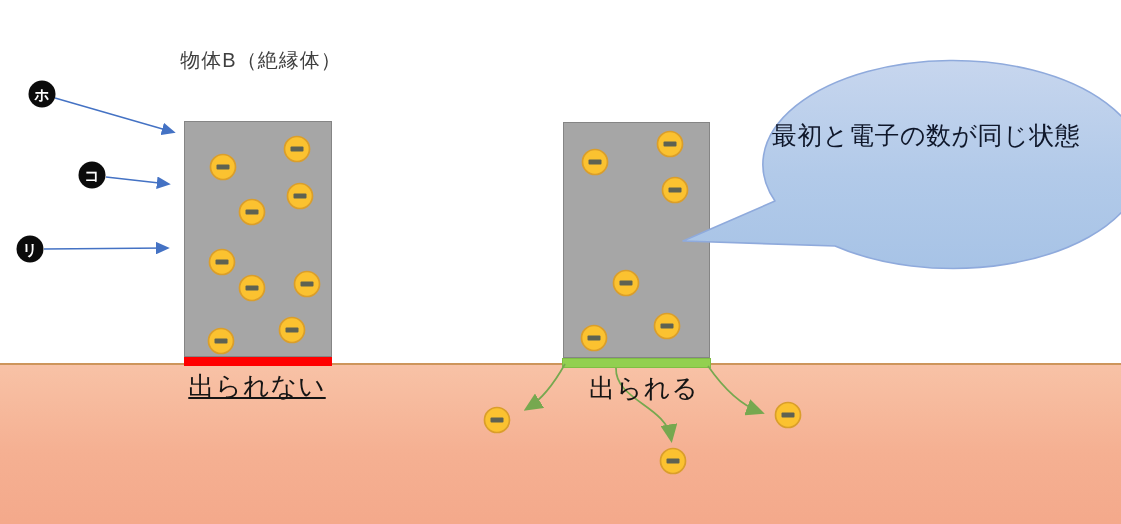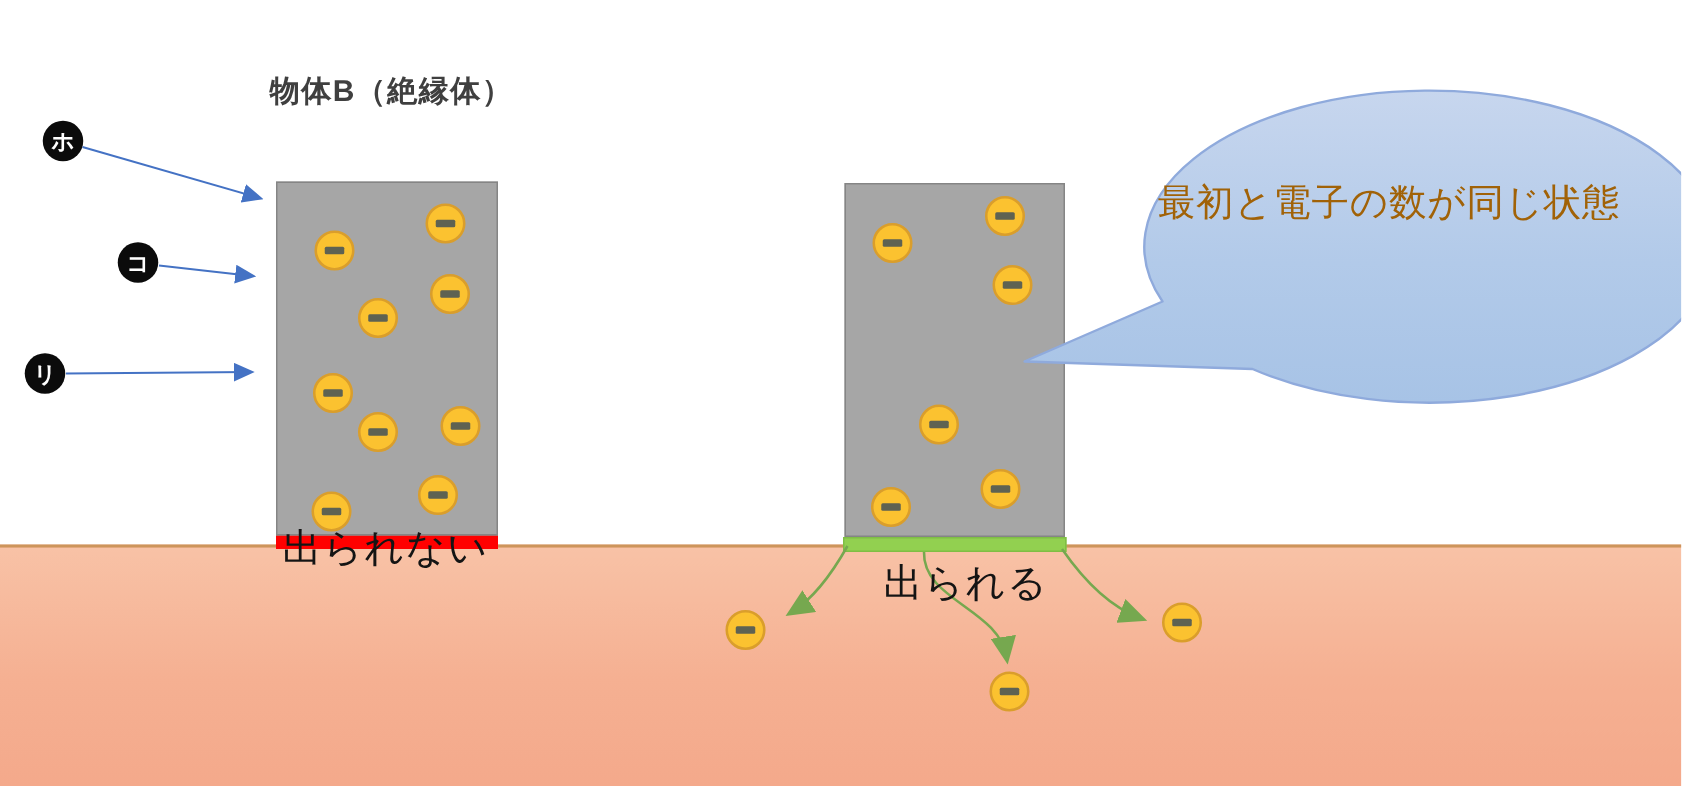--- a/index.html
+++ b/index.html
@@ -13,32 +13,32 @@
   .obj{position:absolute;background:#A6A6A6;border:1px solid #858585;box-sizing:border-box;}
   .obj-left{left:184px;top:121px;width:148px;height:236px;}
   .obj-right{left:563px;top:122px;width:147px;height:236px;}
 
   .bar{position:absolute;box-sizing:border-box;}
   .bar-red{left:184px;top:356px;width:148px;height:10px;background:#FF0000;}
   .bar-green{left:562px;top:358px;width:149px;height:10px;background:#92D050;border:1px solid #7FBE44;}
 
   .obj-title{position:absolute;top:47px;width:220px;text-align:center;
     font-size:20px;color:#3f3f3f;letter-spacing:1px;white-space:nowrap;}
-  .obj-title-left{left:151px;font-weight:bold;}
+  .obj-title-left{left:151px;}
   .obj-title-right{left:527px;}
 
   .barrier-label{position:absolute;width:220px;text-align:center;font-size:26px;
     color:#141414;letter-spacing:1px;white-space:nowrap;}
-  .barrier-label-left{left:147px;top:348px;}
+  .barrier-label-left{left:147px;top:369px;text-decoration:underline;}
   .barrier-label-right{left:534px;top:371px;}
 
   svg.layer{position:absolute;left:0;top:0;width:1121px;height:524px;pointer-events:none;}
 
   .bubble-text{position:absolute;left:744px;top:119px;width:364px;text-align:center;
-    font-size:25px;line-height:33px;color:#a16207;letter-spacing:0.5px;white-space:nowrap;}
+    font-size:25px;line-height:33px;color:#0f172a;letter-spacing:0.5px;white-space:nowrap;}
 </style>
 </head>
 <body>
 
 <div class="canvas">
 
   <div class="ground"></div>
 
   <div class="bar bar-red"></div>
   <div class="bar bar-green"></div>

